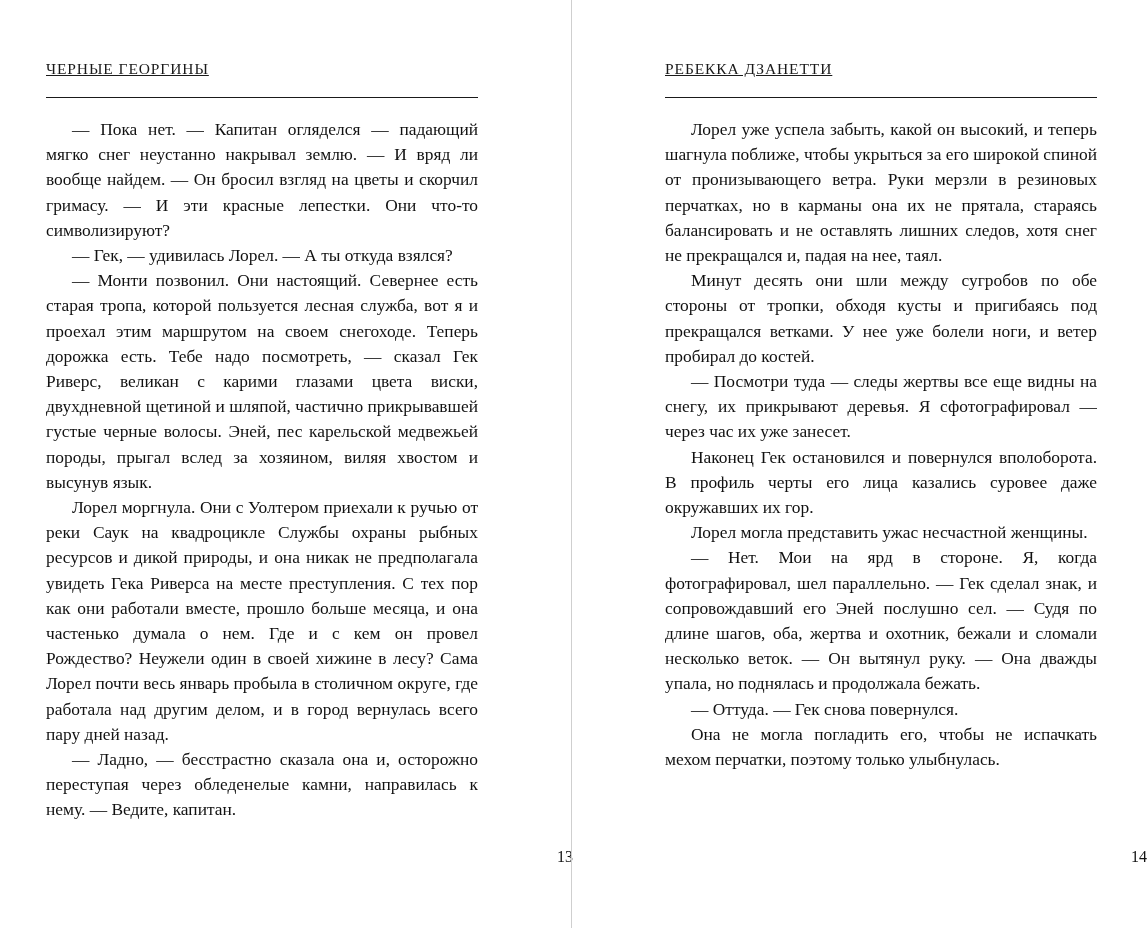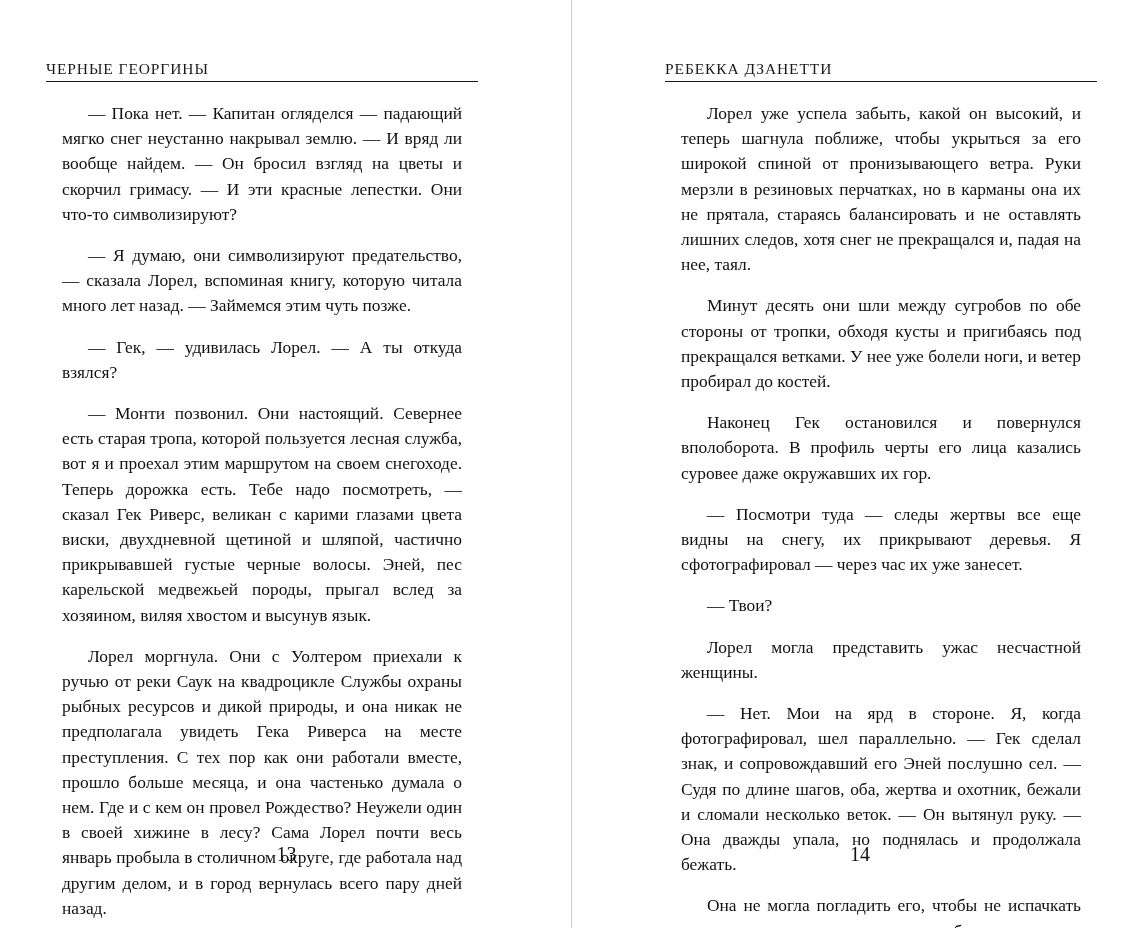--- a/index.html
+++ b/index.html
@@ -41,78 +41,78 @@
     width: 1px;
     height: 928px;
     background: #cfcfcf;
   }
   .running-head {
     font-size: 15.5px;
     letter-spacing: 0.9px;
     font-variant: small-caps;
     text-transform: uppercase;
     color: #1a1a1a;
-    padding-bottom: 3px;
+    padding-bottom: 19px;
     border-bottom: 1.6px solid #1a1a1a;
     font-family: "Liberation Serif", serif;
     white-space: nowrap;
+    text-decoration: underline;
   }
   .head-left { text-align: left; }
   .head-right { text-align: left; }
   .body-text {
     margin-top: 19px;
     font-size: 17.4px;
     line-height: 25.2px;
     text-align: justify;
     text-justify: inter-word;
     hyphens: auto;
     -webkit-hyphens: auto;
   }
   .body-text p {
-    margin: 16px;
+    margin: 0;
     text-indent: 26px;
   }
   .folio {
     position: absolute;
     bottom: 62px;
-    font-size: 20px;
-    text-align: center;
+    font-size: 16px;
+    text-align: right;
   }
   .folio-left { left: 0; width: 573px; }
   .folio-right { left: 0; width: 574px; }
 </style>
 </head>
 <body>
 
 <div class="spread">
 
   <div class="page page-left">
     <div class="running-head head-left">Черные георгины</div>
     <div class="body-text">
       <p>— Пока нет. — Капитан огляделся — падающий мягко снег неустанно накрывал землю. — И вряд ли вообще найдем. — Он бросил взгляд на цветы и скорчил гримасу. — И эти красные лепестки. Они что-то символизируют?</p>
-      <p>— Я думаю, они символизируют предательство, — сказала Лорел, вспоминая книгу, которую читала много лет назад. — Займемся этим чуть позже.</p>
       <p>— Гек, — удивилась Лорел. — А ты откуда взялся?</p>
       <p>— Монти позвонил. Они настоящий. Севернее есть старая тропа, которой пользуется лесная служба, вот я и проехал этим маршрутом на своем снегоходе. Теперь дорожка есть. Тебе надо посмотреть, — сказал Гек Риверс, великан с карими глазами цвета виски, двухдневной щетиной и шляпой, частично прикрывавшей густые черные волосы. Эней, пес карельской медвежьей породы, прыгал вслед за хозяином, виляя хвостом и высунув язык.</p>
       <p>Лорел моргнула. Они с Уолтером приехали к ручью от реки Саук на квадроцикле Службы охраны рыбных ресурсов и дикой природы, и она никак не предполагала увидеть Гека Риверса на месте преступления. С тех пор как они работали вместе, прошло больше месяца, и она частенько думала о нем. Где и с кем он провел Рождество? Неужели один в своей хижине в лесу? Сама Лорел почти весь январь пробыла в столичном округе, где работала над другим делом, и в город вернулась всего пару дней назад.</p>
       <p>— Ладно, — бесстрастно сказала она и, осторожно переступая через обледенелые камни, направилась к нему. — Ведите, капитан.</p>
 
     </div>
     <div class="folio folio-left">13</div>
   </div>
 
   <div class="page page-right">
     <div class="running-head head-right">Ребекка Дзанетти</div>
     <div class="body-text">
       <p>Лорел уже успела забыть, какой он высокий, и теперь шагнула поближе, чтобы укрыться за его широкой спиной от пронизывающего ветра. Руки мерзли в резиновых перчатках, но в карманы она их не прятала, стараясь балансировать и не оставлять лишних следов, хотя снег не прекращался и, падая на нее, таял.</p>
       <p>Минут десять они шли между сугробов по обе стороны от тропки, обходя кусты и пригибаясь под прекращался ветками. У нее уже болели ноги, и ветер пробирал до костей.</p>
+      <p>— Посмотри туда — следы жертвы все еще видны на снегу, их прикрывают деревья. Я сфотографировал — через час их уже занесет.</p>
       <p>Наконец Гек остановился и повернулся вполоборота. В профиль черты его лица казались суровее даже окружавших их гор.</p>
-      <p>— Посмотри туда — следы жертвы все еще видны на снегу, их прикрывают деревья. Я сфотографировал — через час их уже занесет.</p>
-      <p>— Твои?</p>
       <p>Лорел могла представить ужас несчастной женщины.</p>
       <p>— Нет. Мои на ярд в стороне. Я, когда фотографировал, шел параллельно. — Гек сделал знак, и сопровождавший его Эней послушно сел. — Судя по длине шагов, оба, жертва и охотник, бежали и сломали несколько веток. — Он вытянул руку. — Она дважды упала, но поднялась и продолжала бежать.</p>
+      <p>— Оттуда. — Гек снова повернулся.</p>
       <p>Она не могла погладить его, чтобы не испачкать мехом перчатки, поэтому только улыбнулась.</p>
 
     </div>
     <div class="folio folio-right">14</div>
   </div>
 
   <div class="gutter"></div>
 </div>
 
 </body></html>

